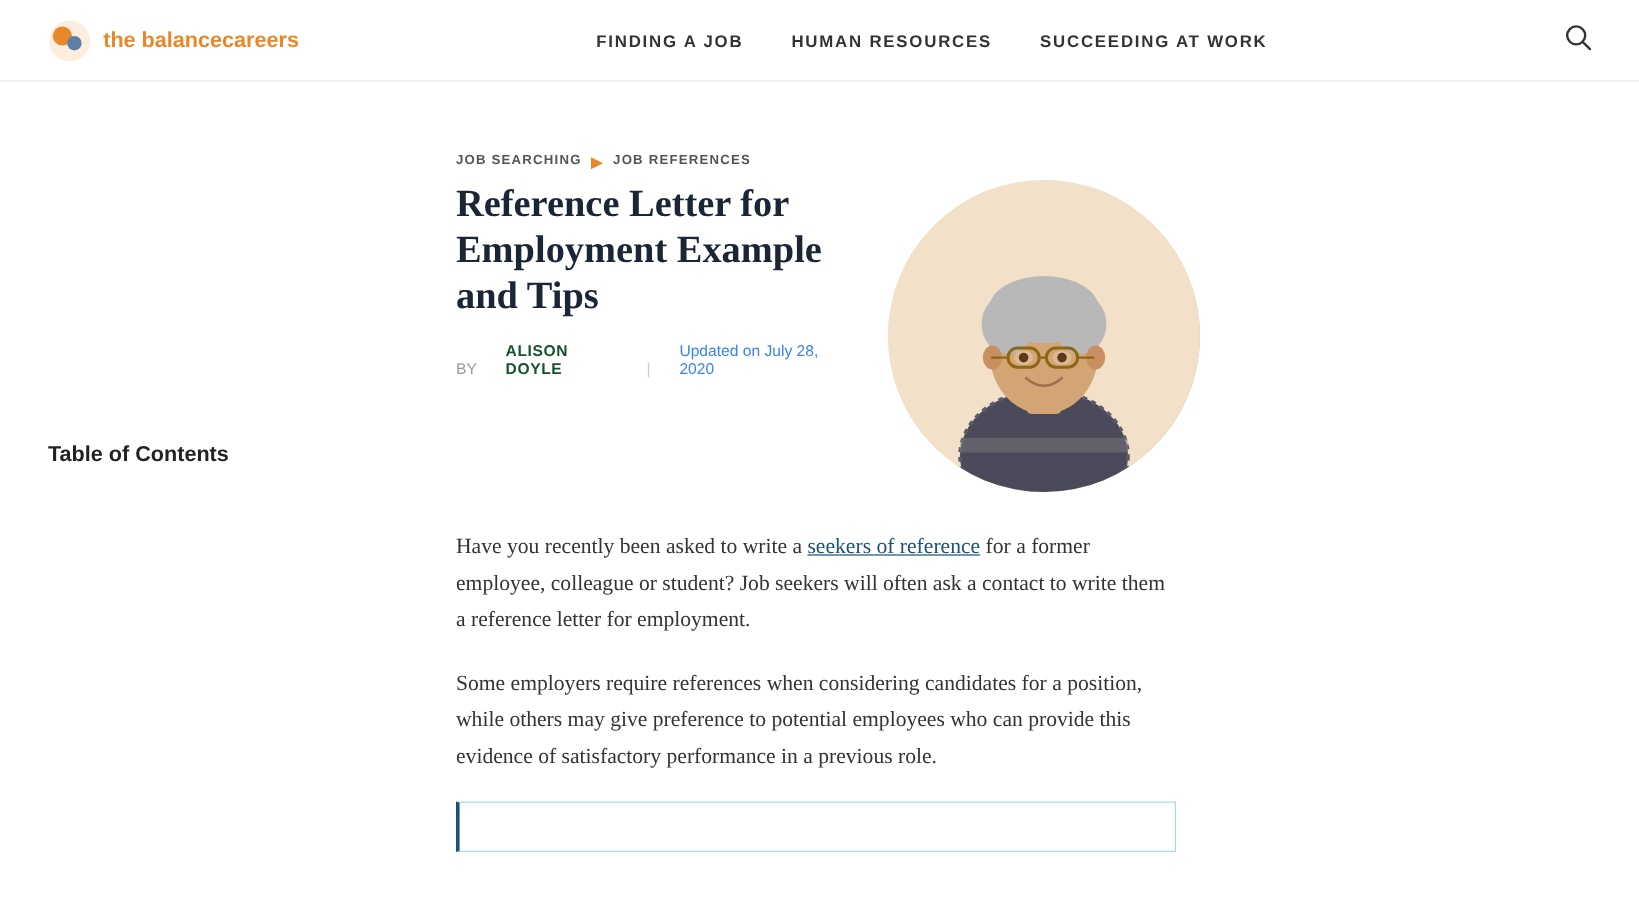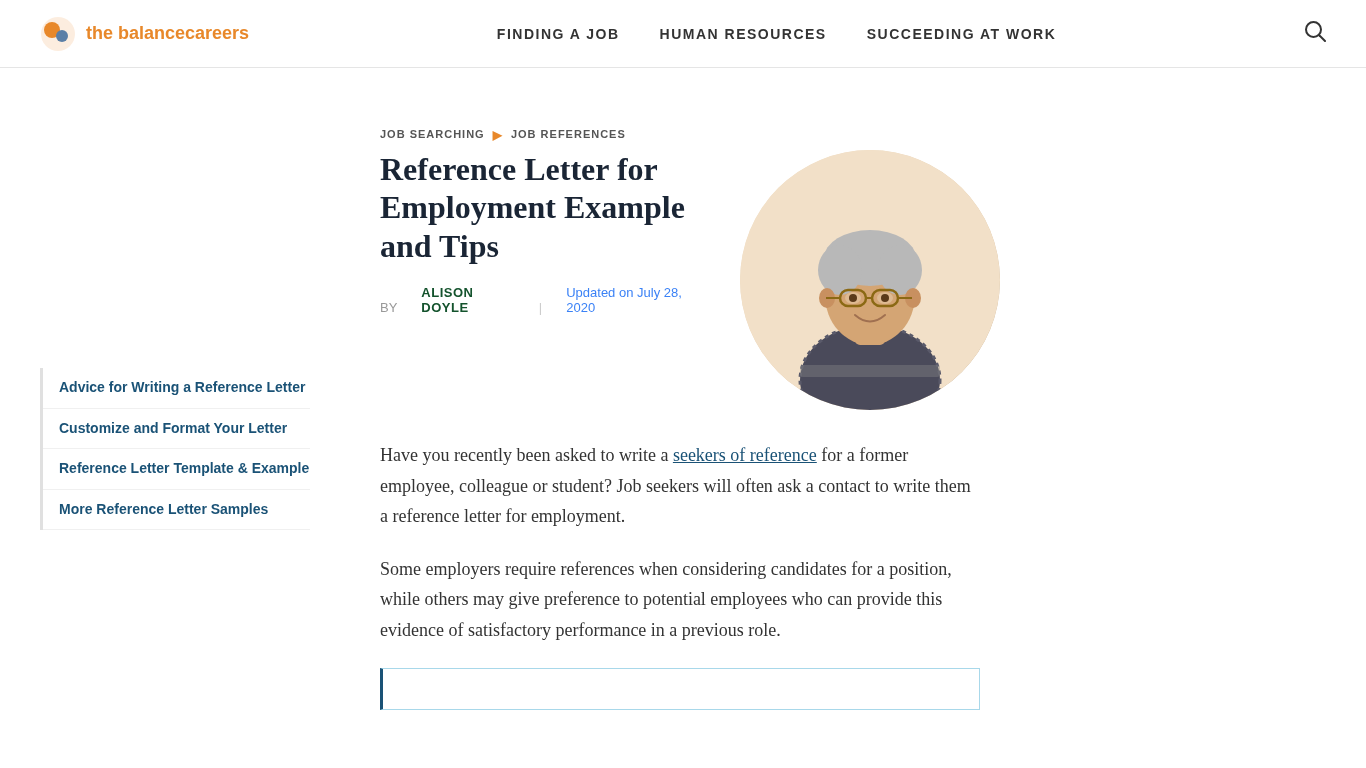--- a/index.html
+++ b/index.html
@@ -236,34 +236,21 @@
     <svg width="22" height="22" viewBox="0 0 22 22" fill="none" xmlns="http://www.w3.org/2000/svg">
       <circle cx="9.5" cy="9.5" r="7.5" stroke="#333" stroke-width="2"></circle>
       <line x1="15.5" y1="15.5" x2="21" y2="21" stroke="#333" stroke-width="2" stroke-linecap="round"></line>
     </svg>
   </button>
 </header>
 
 <div class="page-wrapper">
 
   <aside class="sidebar">
-    <ul class="toc-list">
-      <li>
-        <a href="#">Advice for Writing a Reference Letter</a>
-      </li>
-      <li>
-        <a href="#">Customize and Format Your Letter</a>
-      </li>
-      <li>
-        <a href="#">Reference Letter Template &amp; Example</a>
-      </li>
-      <li>
-        <a href="#">More Reference Letter Samples</a>
-      </li>
-    </ul>
+    <div class="toc-title">Table of Contents</div>
   </aside>
 
   <main class="main-content">
 
     <div class="breadcrumb">
       <a href="#">Job Searching</a>
       <span class="separator">▶</span>
       <a href="#">Job References</a>
     </div>
 

